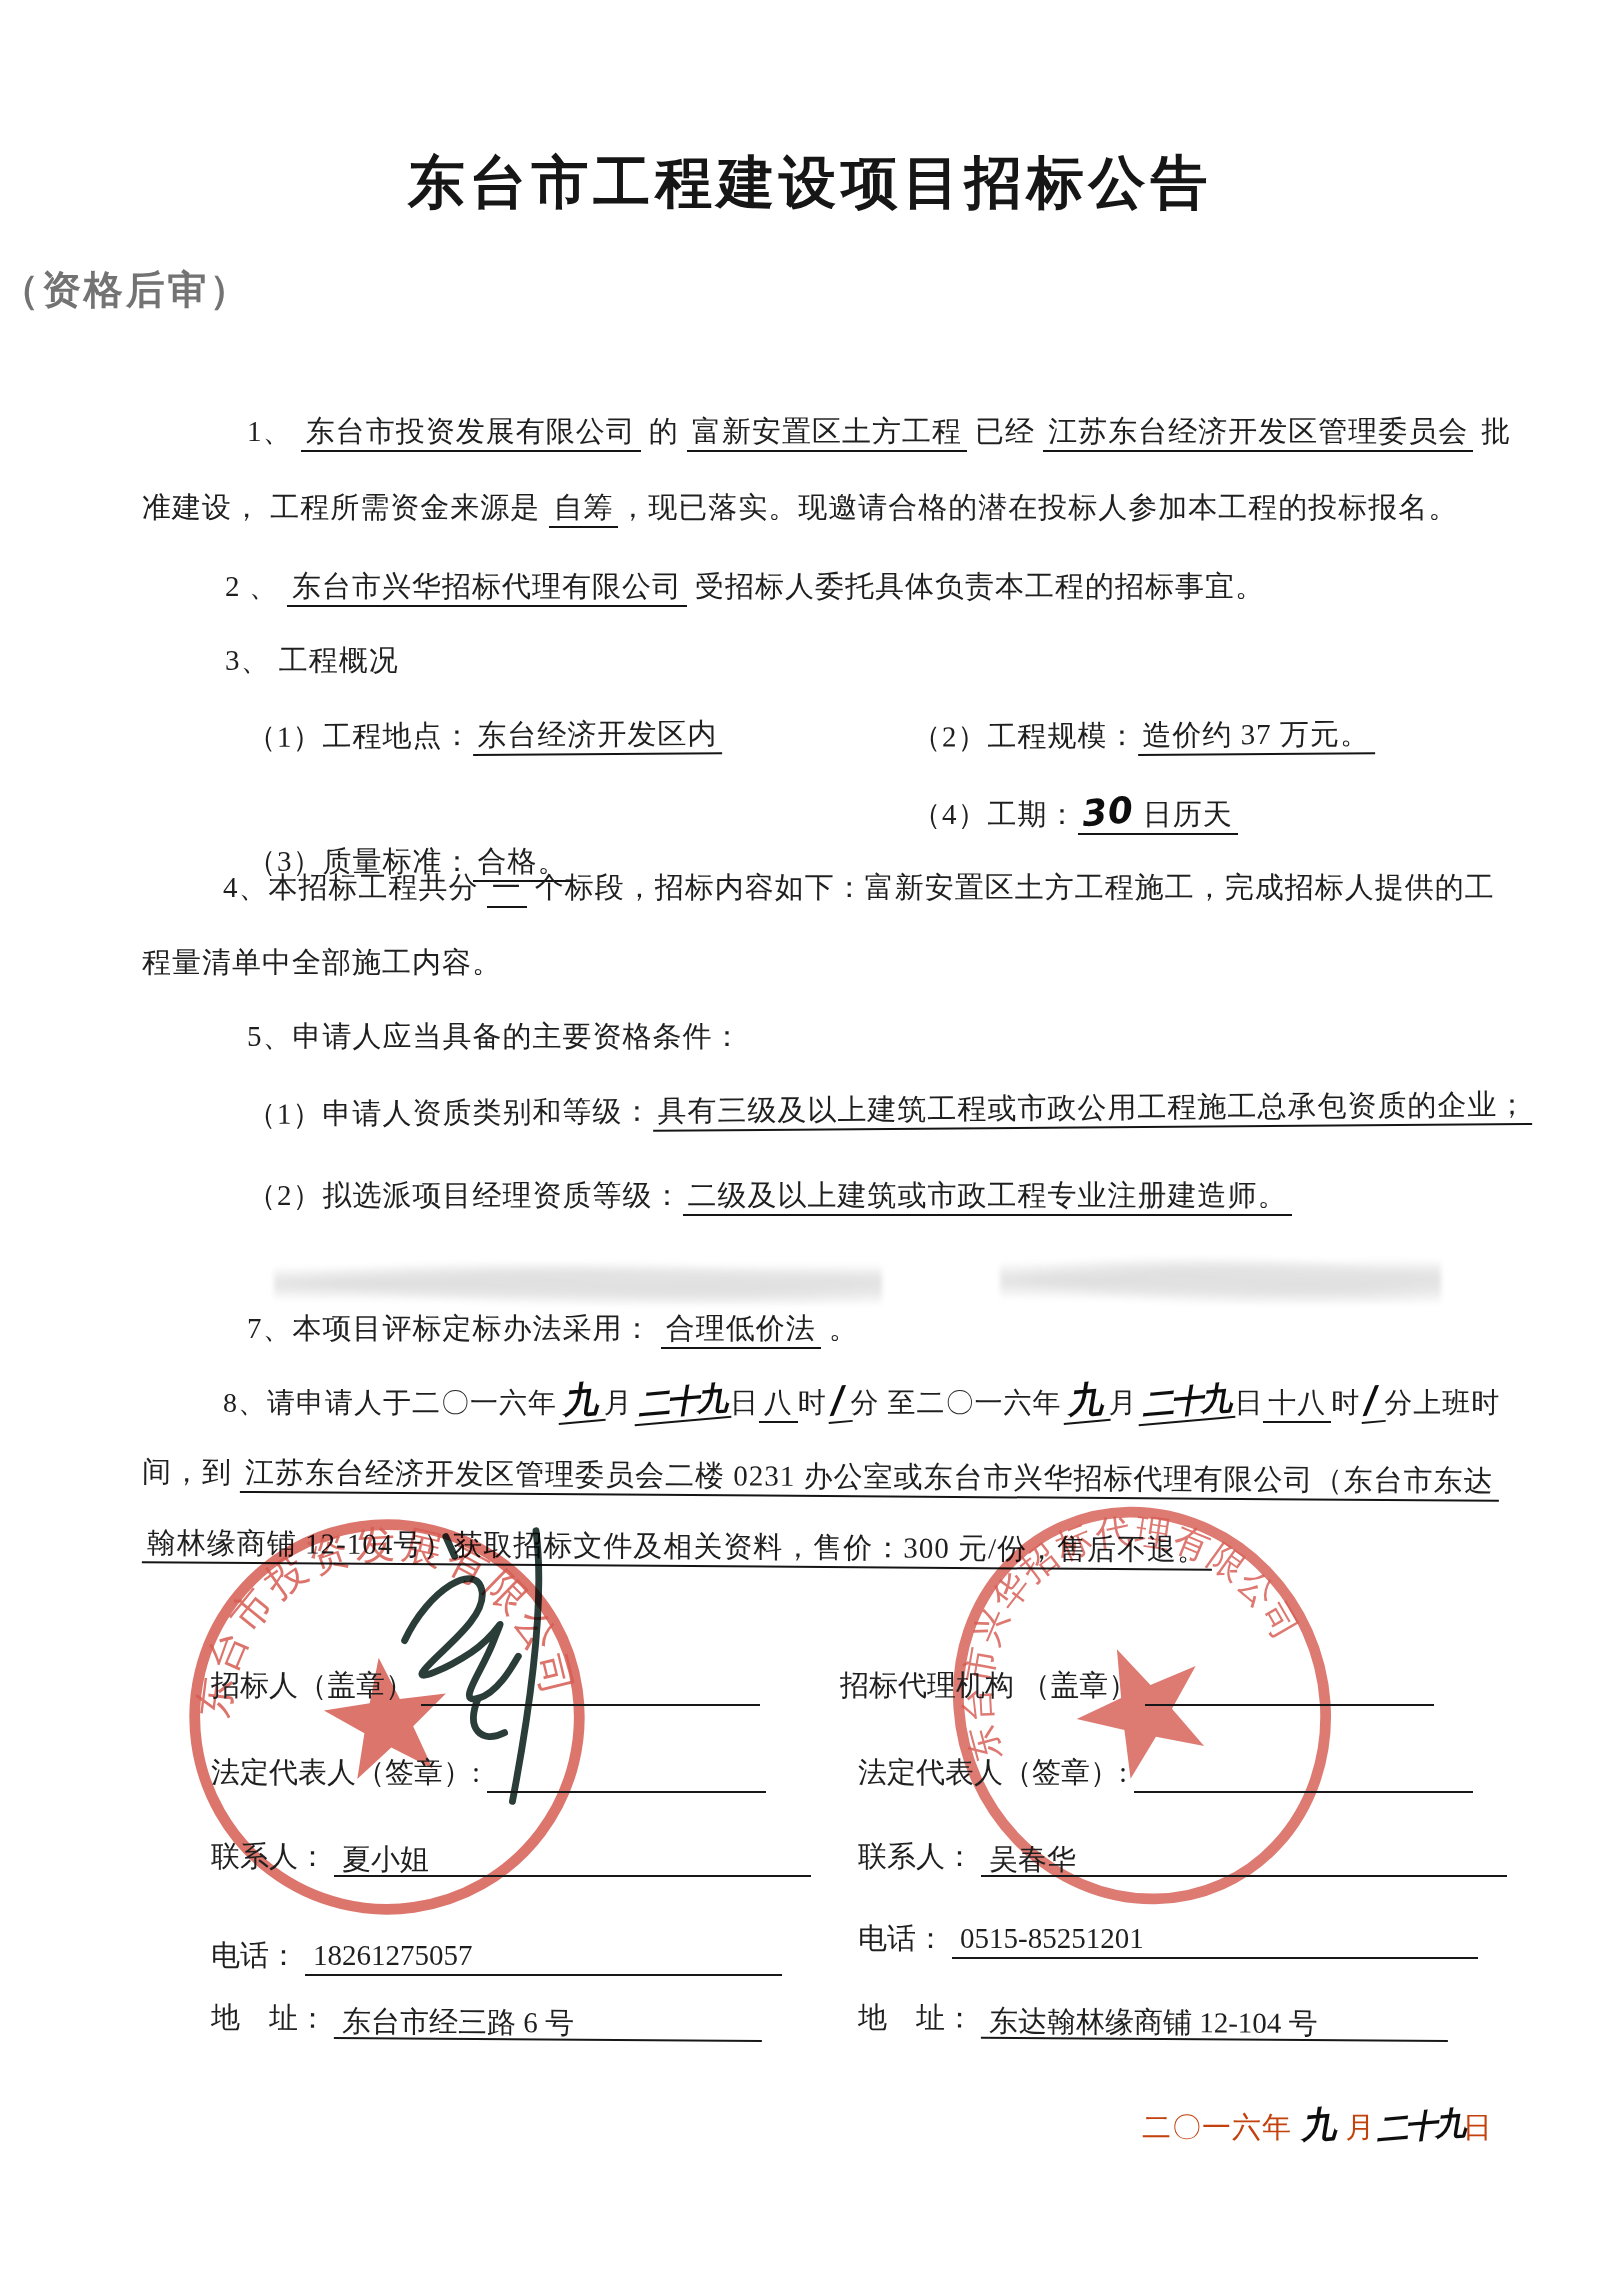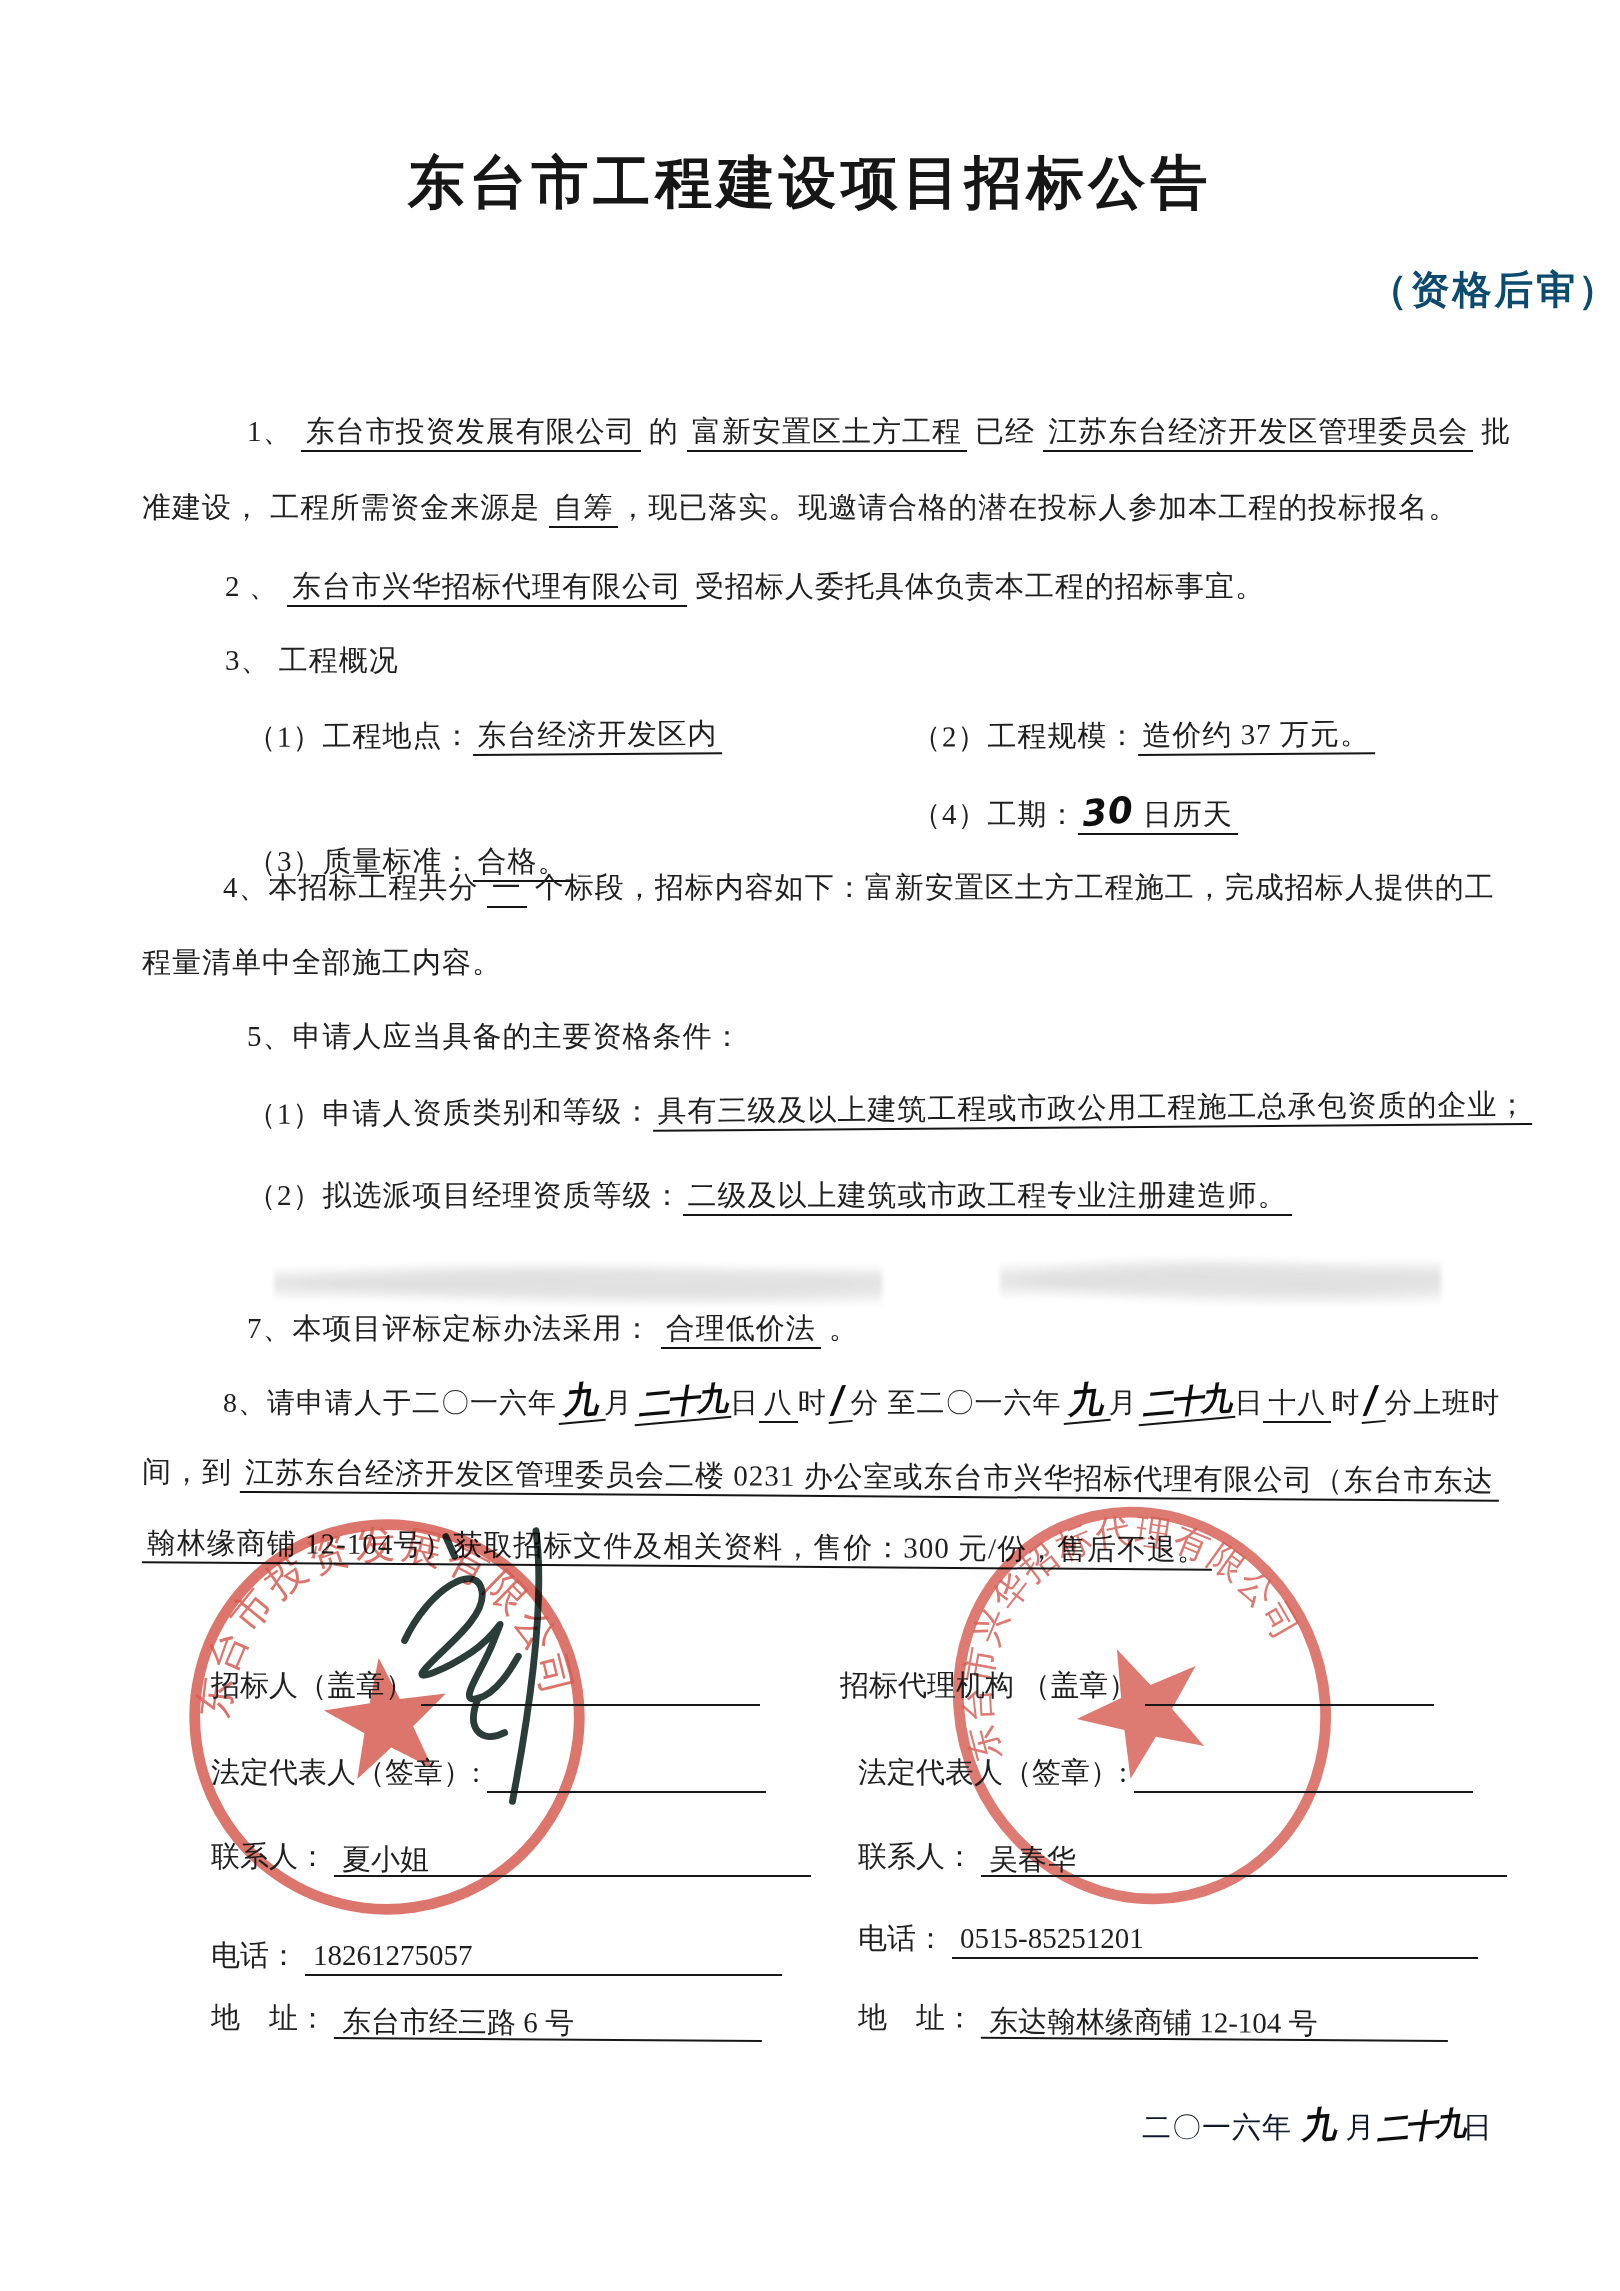--- a/index.html
+++ b/index.html
@@ -9,43 +9,43 @@
     font-family:"Liberation Serif","DejaVu Serif",serif;
     color:#1f1f1f;
   }
   .line { position:absolute; white-space:nowrap; font-size:29px; letter-spacing:1px; }
   .title {
     position:absolute; left:0; width:100%; text-align:center;
     font-family:"Liberation Sans","DejaVu Sans",sans-serif;
     font-weight:bold; font-size:57px; letter-spacing:4.9px; color:#161616;
   }
   .subtitle {
-    position:absolute; left:0; width:100%; text-align:right;
+    position:absolute; left:0; width:100%; text-align:left;
     font-family:"Liberation Sans","DejaVu Sans",sans-serif;
-    font-weight:bold; font-size:39px; letter-spacing:2.9px; color:#0c4a6e;
+    font-weight:bold; font-size:39px; letter-spacing:2.9px; color:#737373;
   }
   .u2 { border-bottom:2.9px solid #151515; padding:0 4.9px 2.9px; }
   .hw {
     font-family:"DejaVu Sans",sans-serif; font-style:italic; font-weight:bold;
     display:inline-block; transform:rotate(-5deg); font-size:36px; color:#0e0e0e;
     line-height:1;
   }
   .hw-small { font-size:32px; letter-spacing:-2.9px; }
   .fill { display:inline-block; border-bottom:2.9px solid #181818; height:1.15em; vertical-align:bottom; padding:0 7.8px 2px; }
   .sig-row { position:absolute; white-space:nowrap; font-size:29px; }
   .stamp { position:absolute; mix-blend-mode:multiply; opacity:0.88; }
   .smudge { position:absolute; filter:blur(2.9px); opacity:0.18; background:
     radial-gradient(ellipse at 20% 50%, #555 0 8%, transparent 60%),
     radial-gradient(ellipse at 45% 40%, #666 0 10%, transparent 55%),
     radial-gradient(ellipse at 70% 60%, #555 0 9%, transparent 60%),
     radial-gradient(ellipse at 90% 45%, #777 0 7%, transparent 55%);
   }
   .tilt-a { transform:rotate(-0.45deg); }
   .tilt-b { transform:rotate(0.4deg); }
-  .datefade { color:#0f172a; }
+  .datefade { color:#c2410c; }
 </style>
 </head>
 <body>
 
 <div class="page">
 
   <div class="title" style="top:145px;">东台市工程建设项目招标公告</div>
   <div class="subtitle" style="top:263px;">（资格后审）</div>
 
   <div class="line" style="left:247px; top:412px;">

